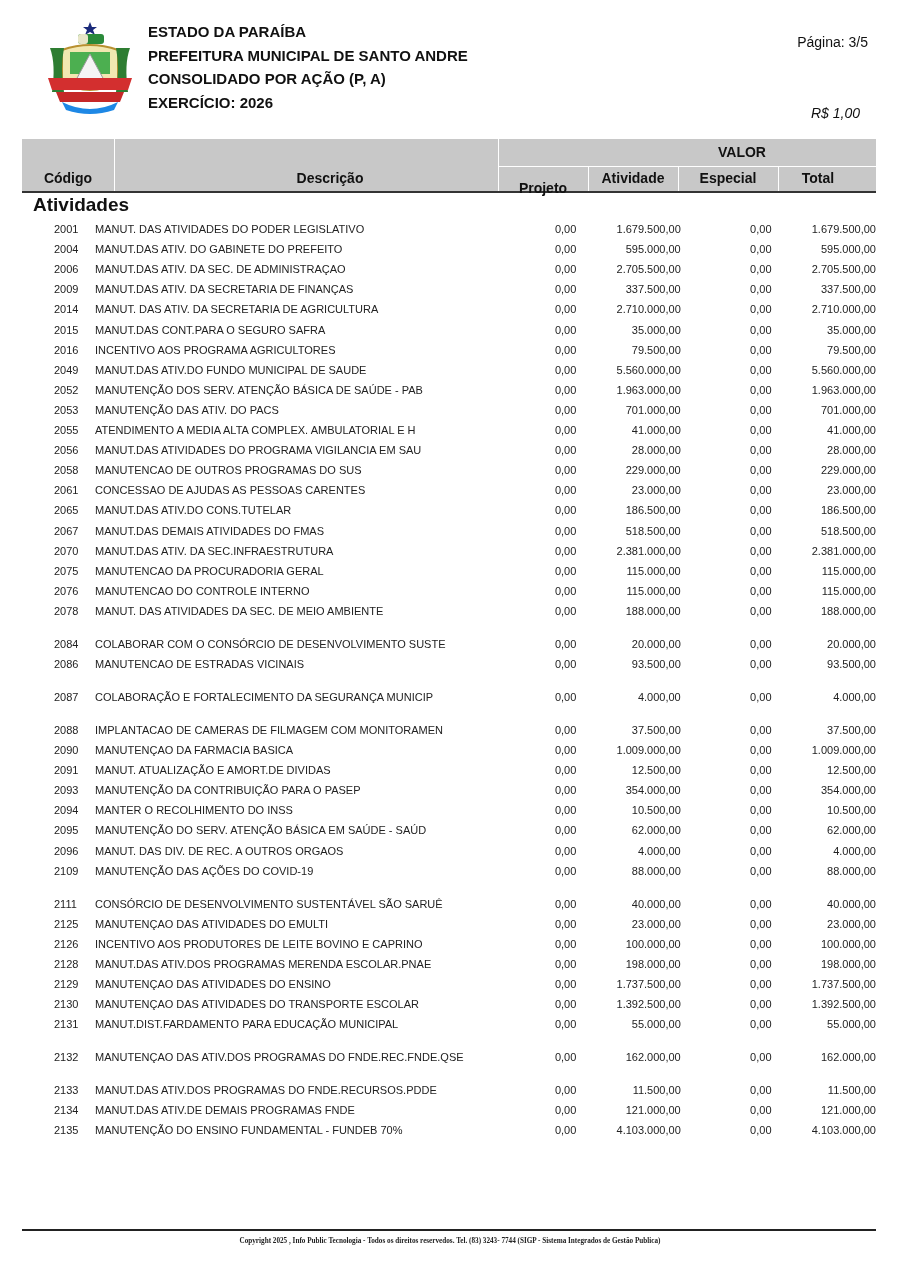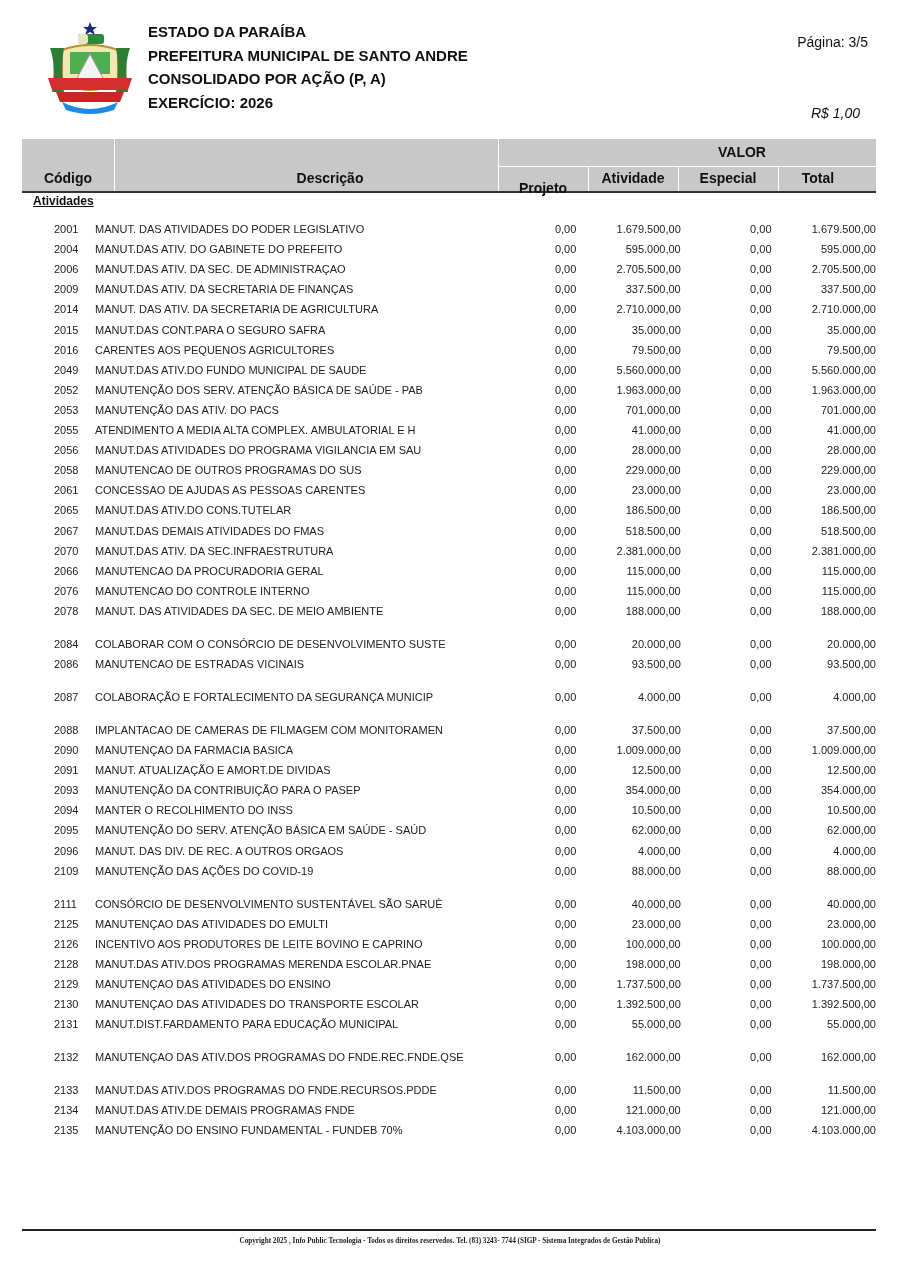--- a/index.html
+++ b/index.html
@@ -10,21 +10,21 @@
     .hdr-line { font-weight: bold; font-size: 15px; line-height: 23.5px; color: #111; }
     .page-num { position: absolute; right: 32px; top: 34px; font-size: 14px; }
     .currency { position: absolute; right: 40px; top: 105px; font-size: 14px; font-style: italic; }
 
     .tbl-head { position: absolute; left: 22px; top: 139px; width: 854px; height: 52px;
                 background: #c8c8c8; border-bottom: 2px solid #333; }
     .th { position: absolute; font-weight: bold; font-size: 14px; text-align: center; }
     .vsep { position: absolute; top: 0; bottom: 0; width: 1px; background: #ffffff; }
     .hsep { position: absolute; height: 1px; background: #ffffff; }
 
-    .section-label { position: absolute; left: 33px; top: 194px; font-weight: bold; font-size: 12px; text-decoration: underline; }
+    .section-label { position: absolute; left: 33px; top: 194px; font-weight: bold; font-size: 19px; }
 
     .rows { position: absolute; left: 22px; top: 215px; width: 854px; }
     .row { position: relative; display: flex; align-items: flex-end; font-size: 11px; color: #222; }
     .row.single { height: 20.1px; }
     .row.double { height: 33px; }
     .c-code { width: 72px; padding-left: 32px; box-sizing: border-box; }
     .c-desc { width: 385px; padding-left: 2px; box-sizing: border-box; line-height: 12px; }
     .c-proj { width: 110px; text-align: right; padding-right: 0px; box-sizing: border-box; }
     .c-ativ { width: 107px; text-align: right; box-sizing: border-box; }
     .c-esp  { width: 93px; text-align: right; box-sizing: border-box; }
@@ -126,21 +126,21 @@
     <div class="row single">
       <div class="c-code">2015</div>
       <div class="c-desc">MANUT.DAS CONT.PARA O SEGURO SAFRA</div>
       <div class="c-proj">0,00</div>
       <div class="c-ativ">35.000,00</div>
       <div class="c-esp">0,00</div>
       <div class="c-tot">35.000,00</div>
     </div>
     <div class="row single">
       <div class="c-code">2016</div>
-      <div class="c-desc">CARENTES AOS  PEQUENOS AGRICULTORES</div>
+      <div class="c-desc">INCENTIVO AOS  PROGRAMA AGRICULTORES</div>
       <div class="c-proj">0,00</div>
       <div class="c-ativ">79.500,00</div>
       <div class="c-esp">0,00</div>
       <div class="c-tot">79.500,00</div>
     </div>
     <div class="row single">
       <div class="c-code">2049</div>
       <div class="c-desc">MANUT.DAS ATIV.DO FUNDO MUNICIPAL DE SAUDE</div>
       <div class="c-proj">0,00</div>
       <div class="c-ativ">5.560.000,00</div>
@@ -213,21 +213,21 @@
     </div>
     <div class="row single">
       <div class="c-code">2070</div>
       <div class="c-desc">MANUT.DAS ATIV. DA SEC.INFRAESTRUTURA</div>
       <div class="c-proj">0,00</div>
       <div class="c-ativ">2.381.000,00</div>
       <div class="c-esp">0,00</div>
       <div class="c-tot">2.381.000,00</div>
     </div>
     <div class="row single">
-      <div class="c-code">2066</div>
+      <div class="c-code">2075</div>
       <div class="c-desc">MANUTENCAO DA PROCURADORIA GERAL</div>
       <div class="c-proj">0,00</div>
       <div class="c-ativ">115.000,00</div>
       <div class="c-esp">0,00</div>
       <div class="c-tot">115.000,00</div>
     </div>
     <div class="row single">
       <div class="c-code">2076</div>
       <div class="c-desc">MANUTENCAO DO CONTROLE INTERNO</div>
       <div class="c-proj">0,00</div>

